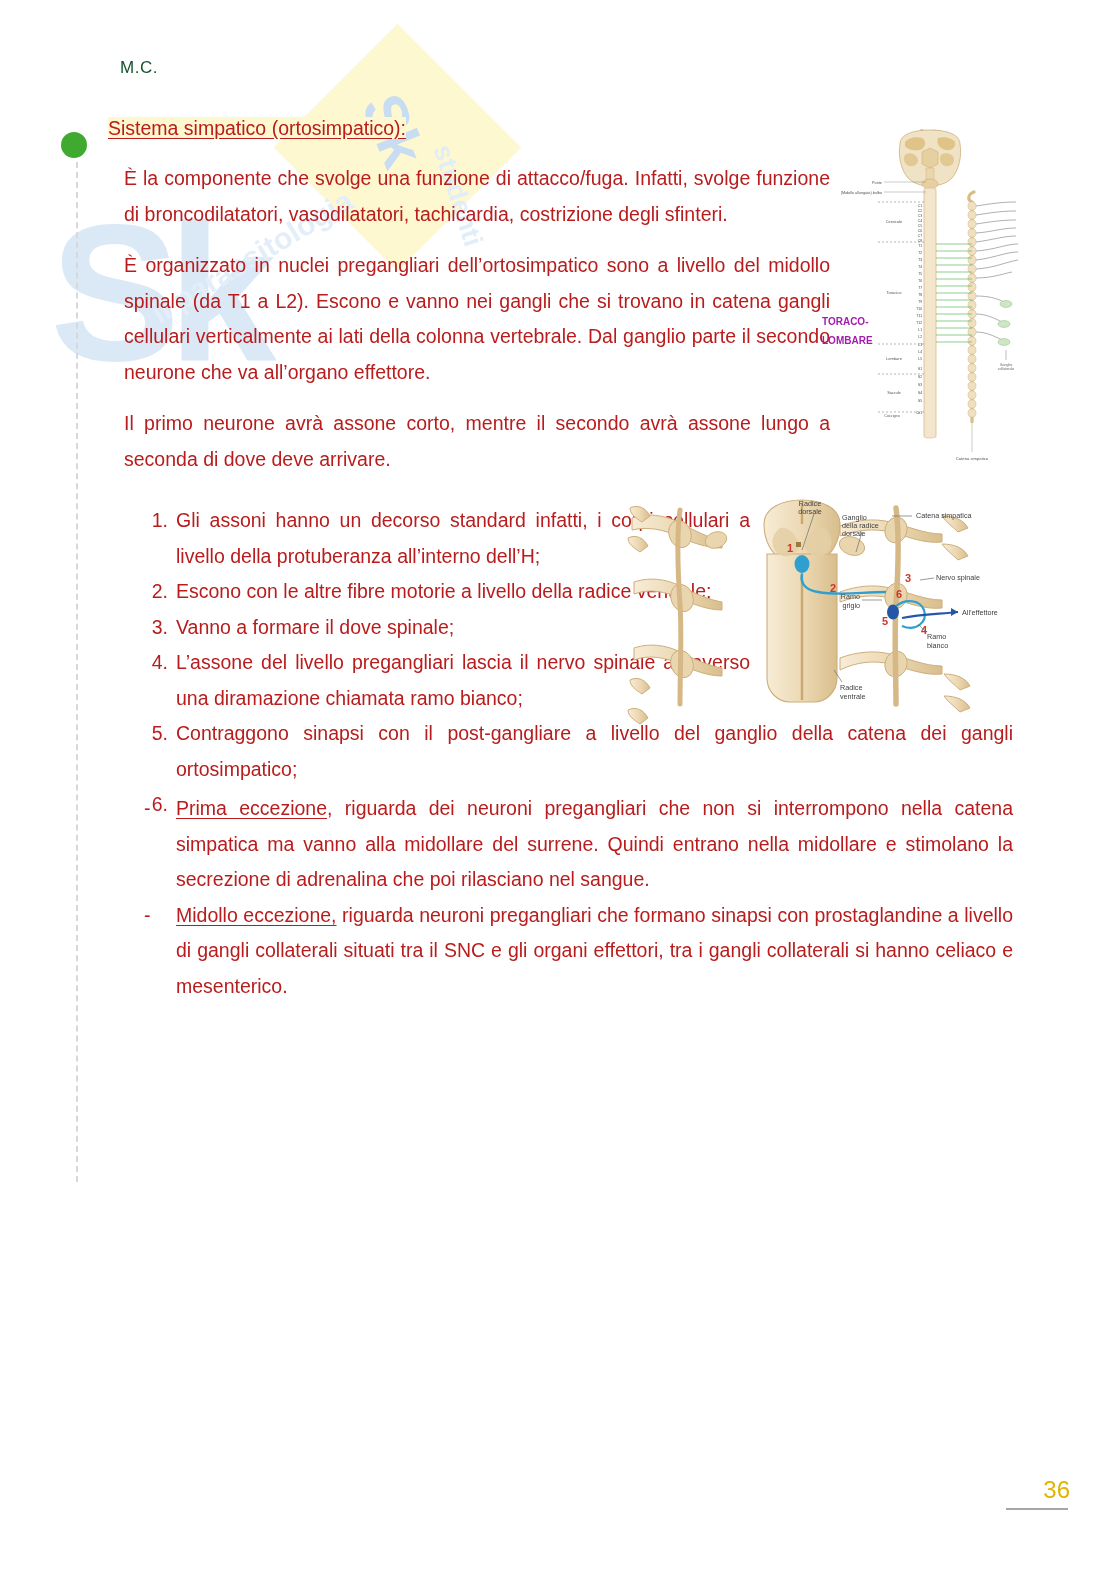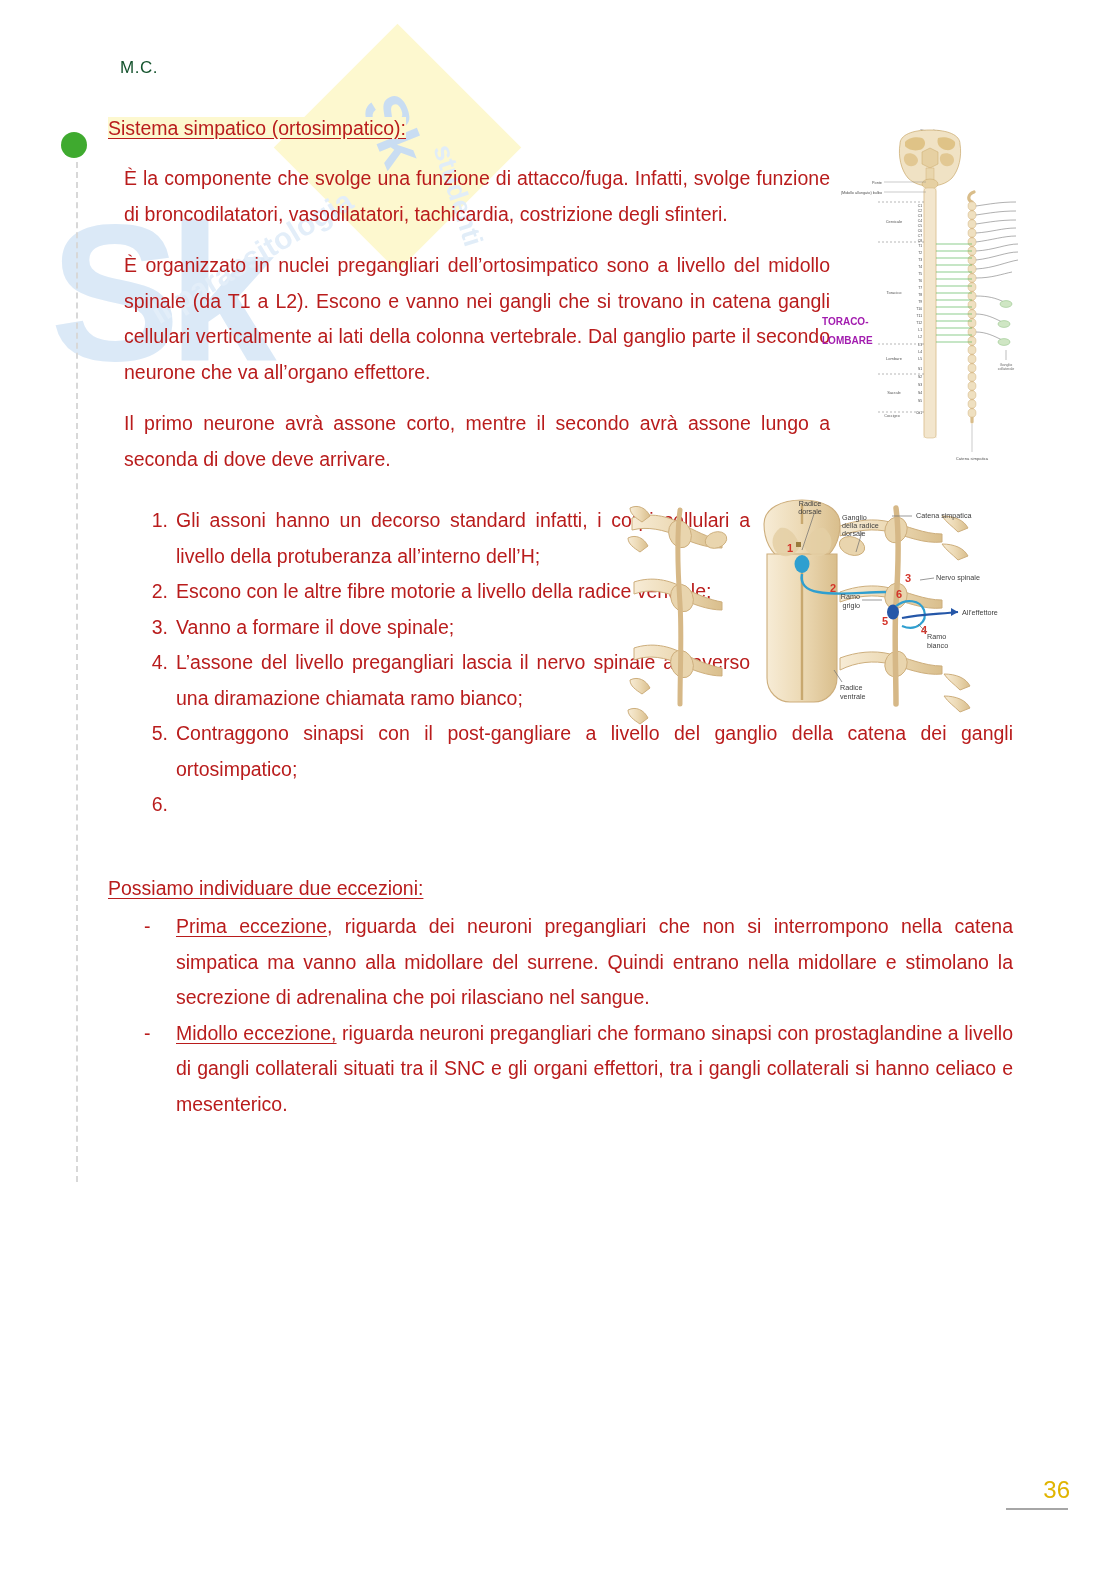--- a/index.html
+++ b/index.html
@@ -285,21 +285,20 @@
       </li>
       <li>
         <span class="num">5.</span>
         <span>Contraggono sinapsi con il post-gangliare a livello del ganglio della catena dei gangli ortosimpatico;</span>
       </li>
       <li>
         <span class="num">6.</span>
       </li>
     </ol>
 
-    <div class="sec-title">Possiamo individuare due eccezioni:</div>
 
     <ul class="excs">
       <li>
         <span class="dash">-</span>
         <span class="u">Prima eccezione</span><span>, riguarda dei neuroni pregangliari che non si interrompono nella catena simpatica ma vanno alla midollare del surrene.  Quindi entrano nella midollare e stimolano la secrezione di adrenalina che poi rilasciano nel sangue.</span>
       </li>
       <li>
         <span class="dash">-</span>
         <span class="u">Midollo eccezione,</span><span> riguarda neuroni pregangliari che formano sinapsi con prostaglandine a  livello di gangli collaterali situati tra il SNC e gli organi effettori, tra i gangli collaterali si hanno celiaco e mesenterico.</span>
       </li>

